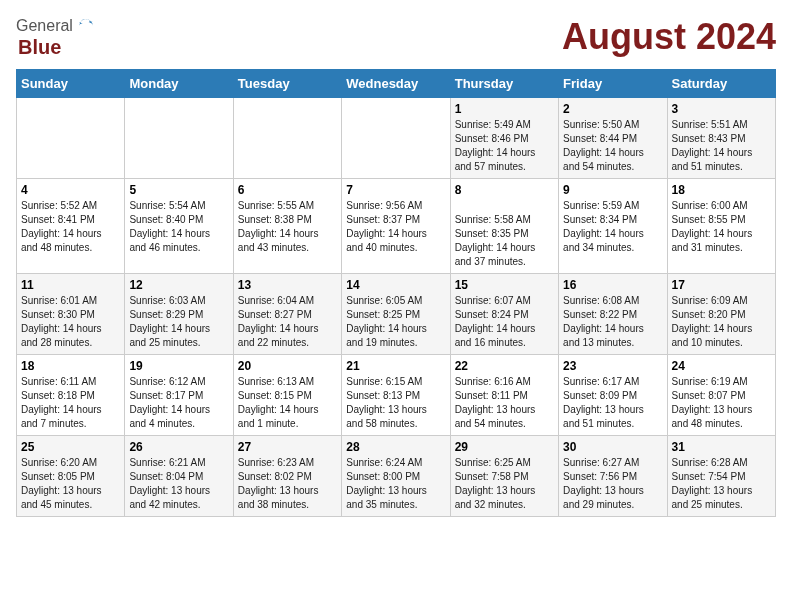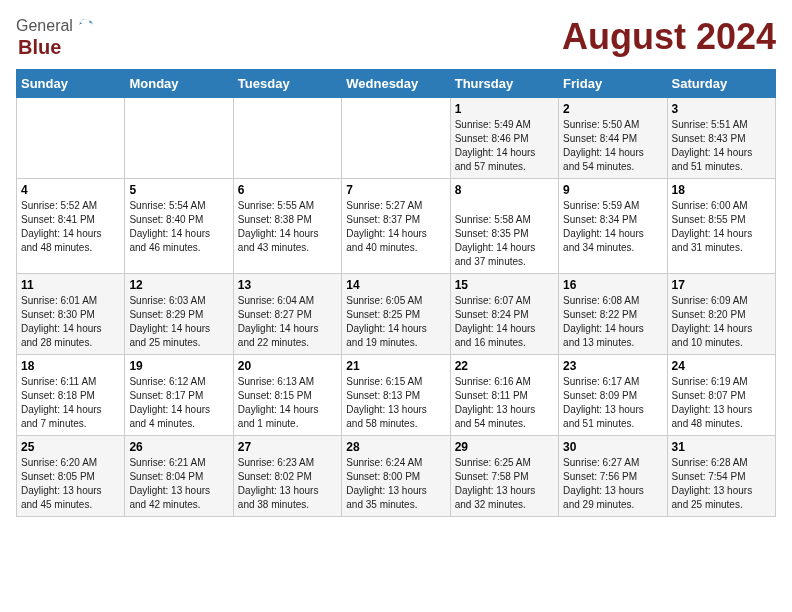--- a/index.html
+++ b/index.html
@@ -152,21 +152,21 @@
         </td>
         <td>
           <span class="day-num">6</span>
           <div class="day-info" style="white-space: pre-line;">Sunrise: 5:55 AM
 Sunset: 8:38 PM
 Daylight: 14 hours
 and 43 minutes.</div>
         </td>
         <td>
           <span class="day-num">7</span>
-          <div class="day-info" style="white-space: pre-line;">Sunrise: 5:27 AM
+          <div class="day-info" style="white-space: pre-line;">Sunrise: 9:56 AM
 Sunset: 8:37 PM
 Daylight: 14 hours
 and 40 minutes.</div>
         </td>
         <td>
           <span class="day-num">8</span>
           <div class="day-info" style="white-space: pre-line; margin-top: 16px;">Sunrise: 5:58 AM
 Sunset: 8:35 PM
 Daylight: 14 hours
 and 37 minutes.</div>

